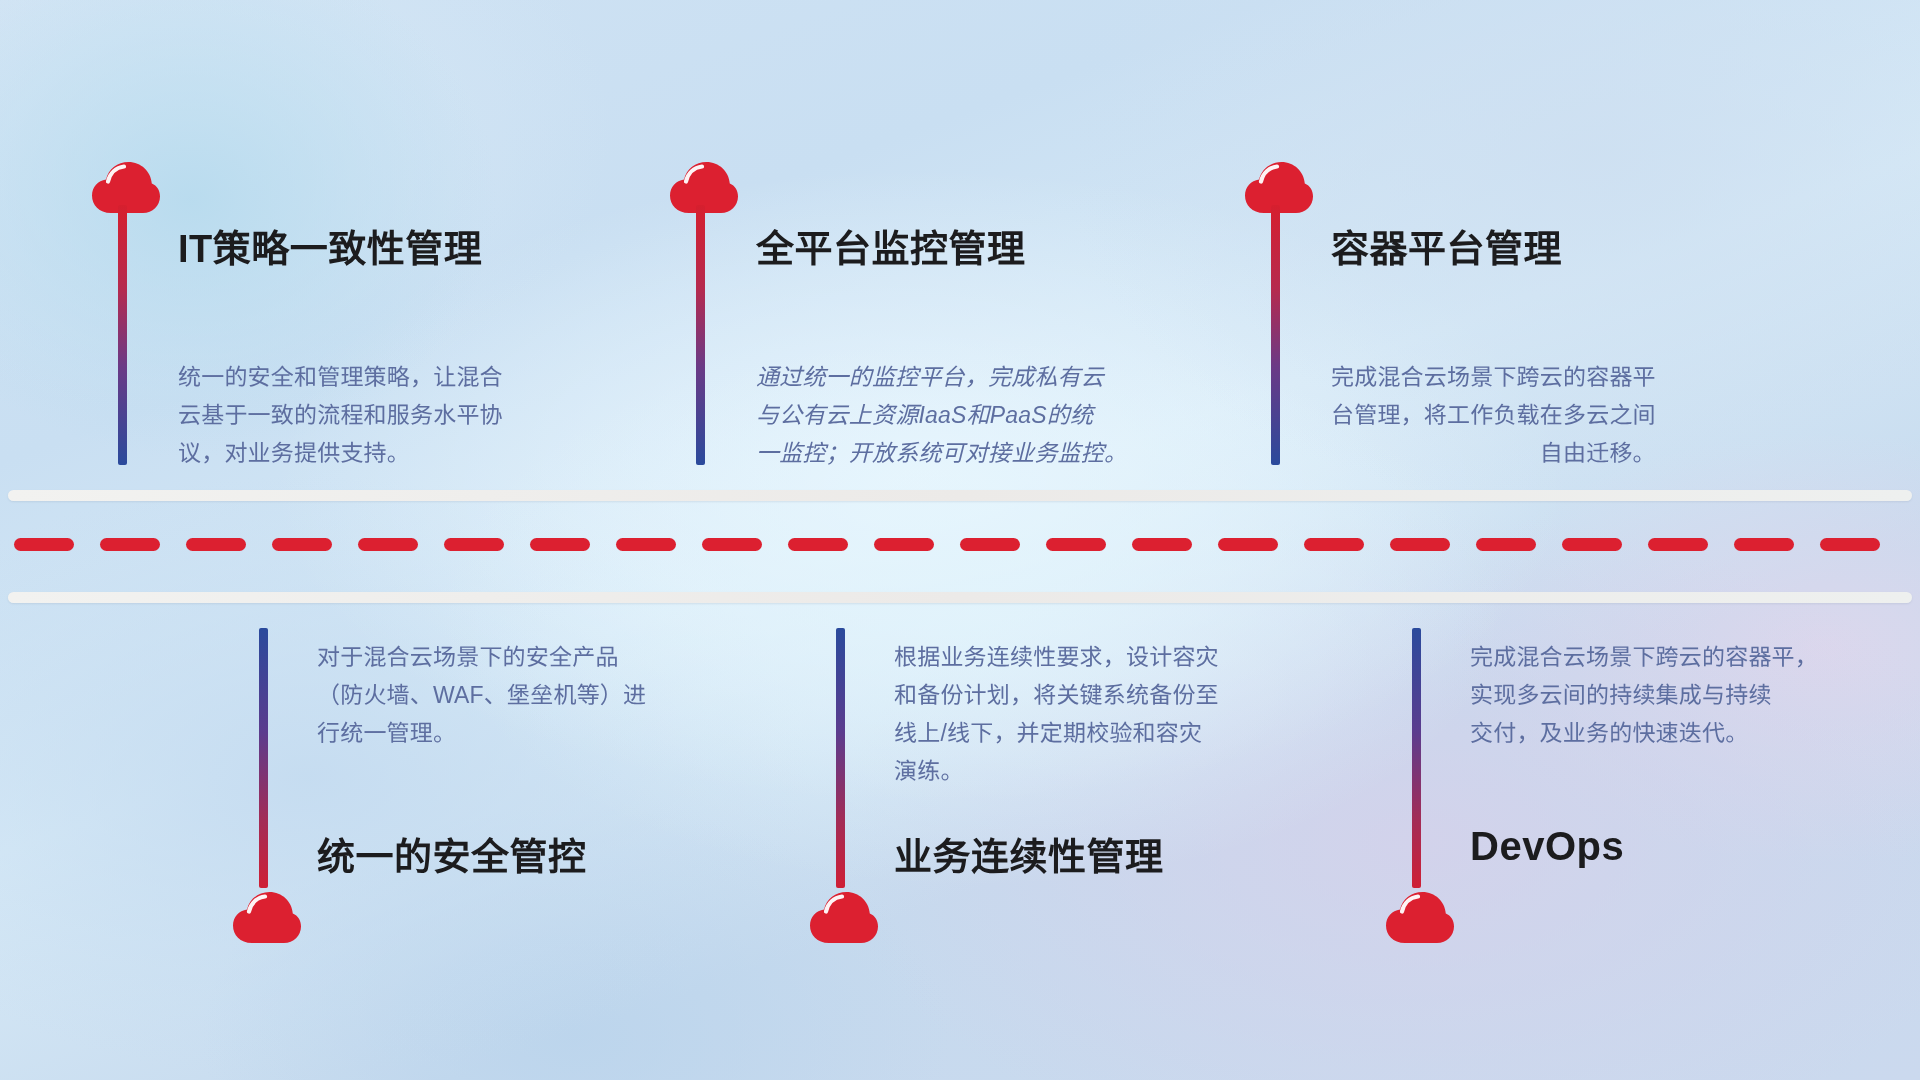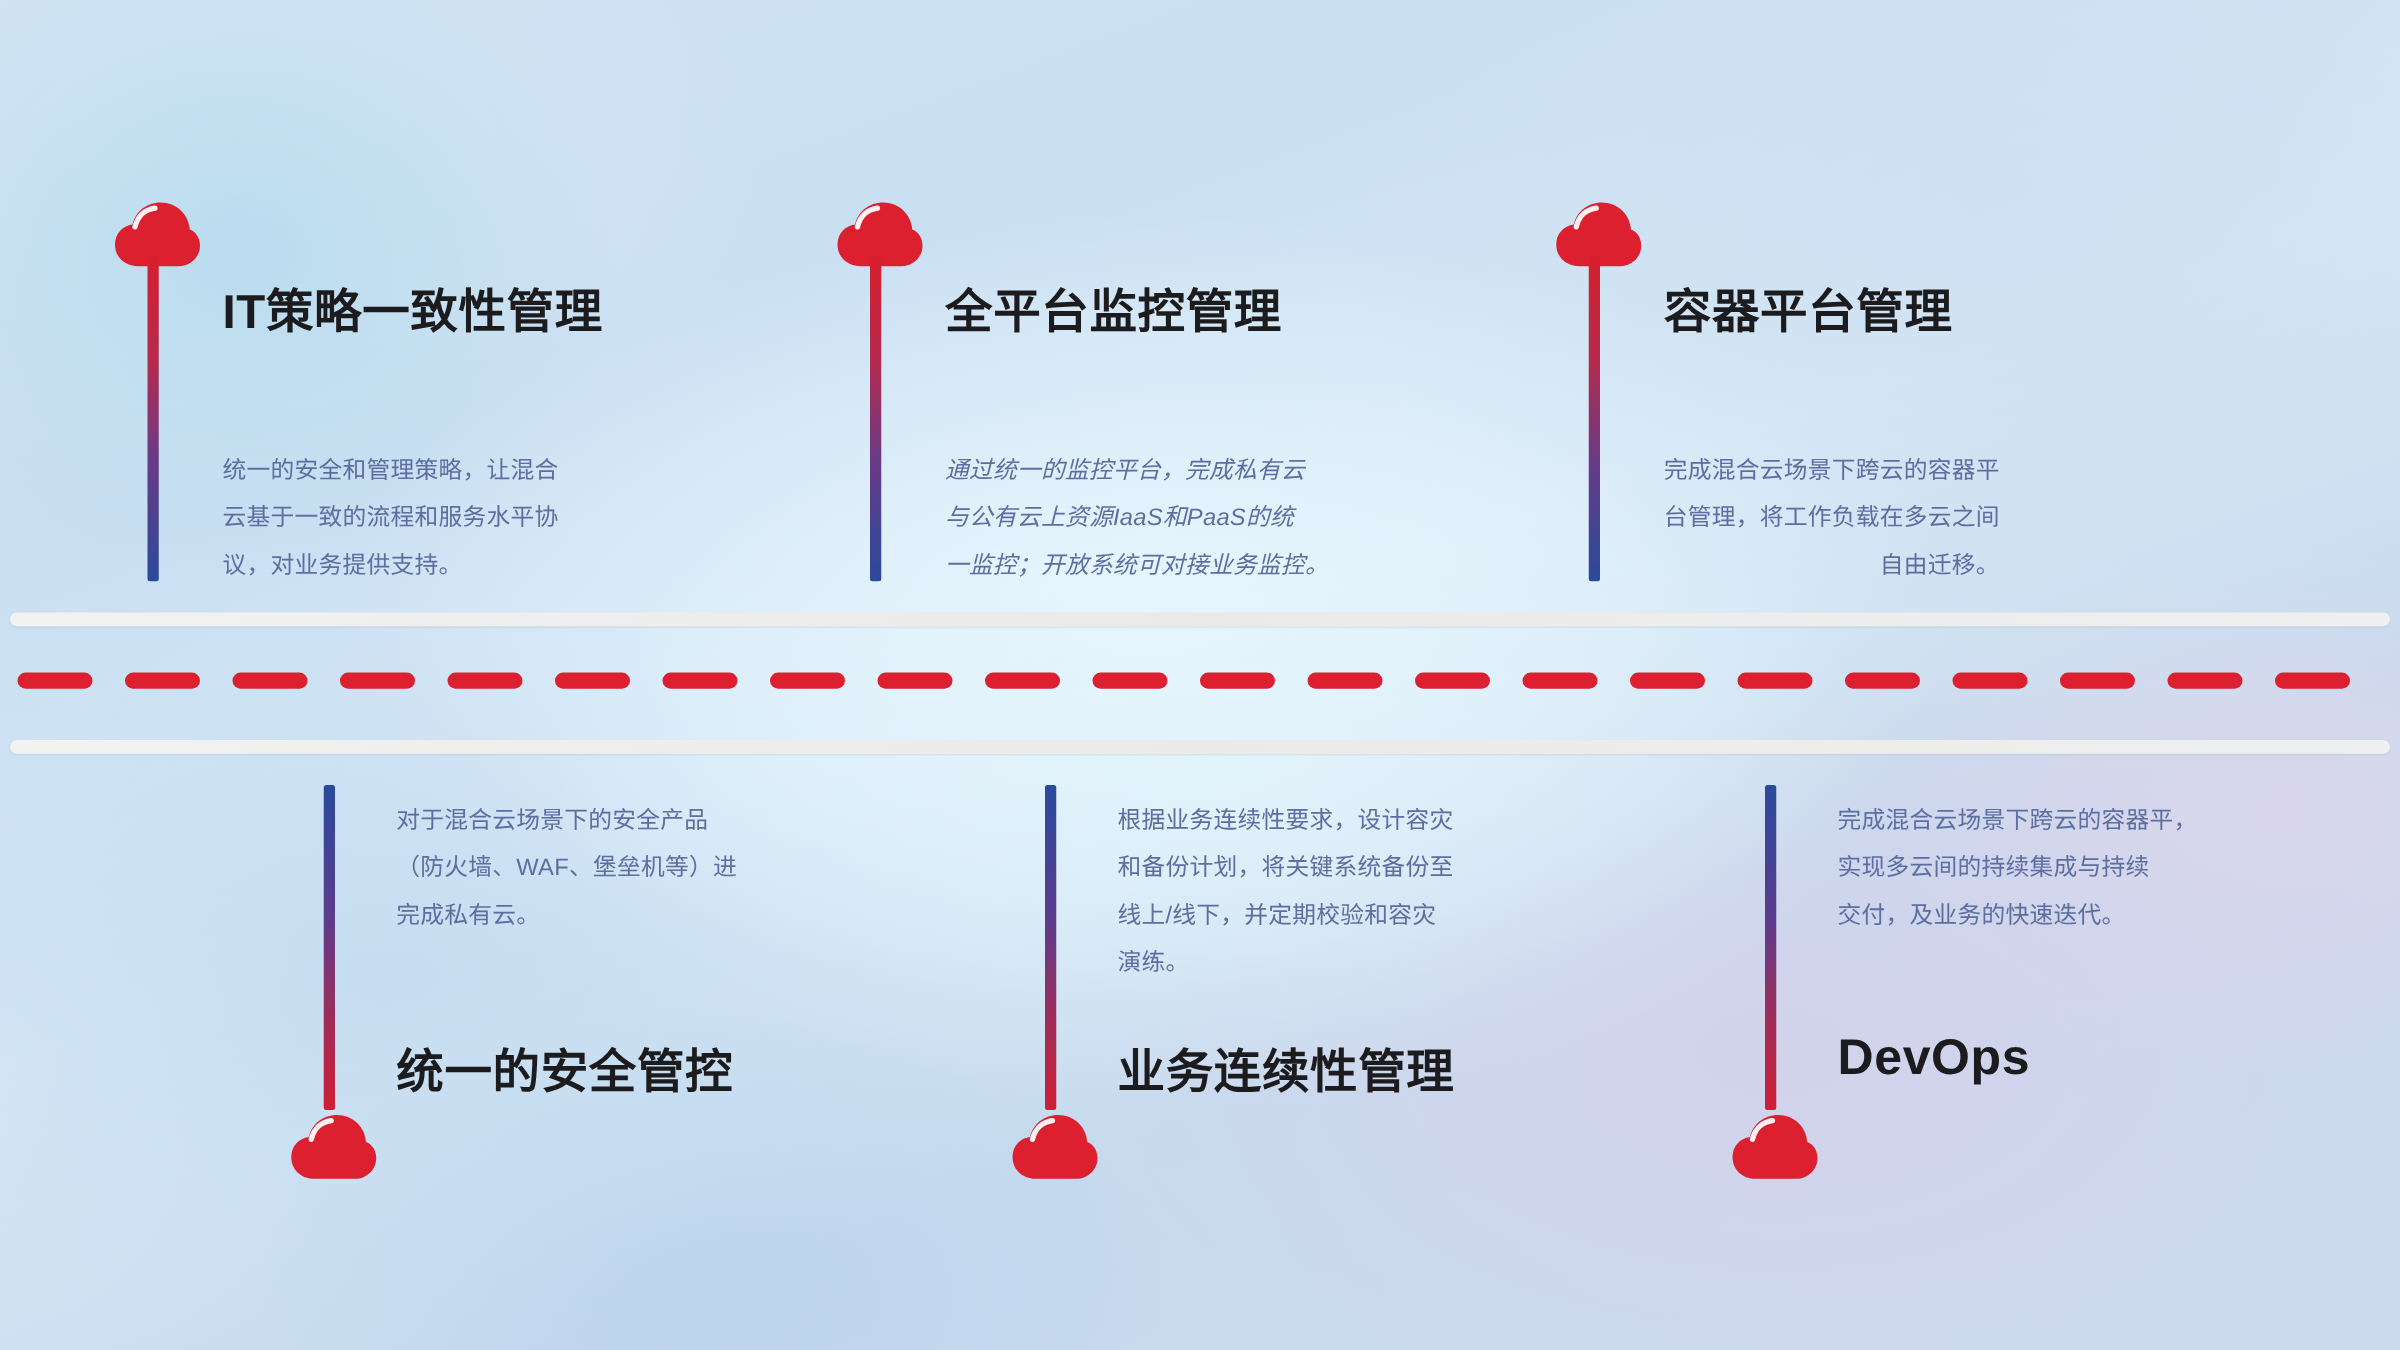--- a/index.html
+++ b/index.html
@@ -61,21 +61,21 @@
   .cloud{position:absolute;width:72px;height:54px;}
   .cloud svg{display:block;width:72px;height:54px;}
 
   .title{
     position:absolute;white-space:nowrap;
     font-size:38px;font-weight:700;color:#1c1c1e;letter-spacing:.5px;
   }
   .title.en{font-size:40px;}
   .desc{
     position:absolute;
-    font-size:19px;line-height:38px;color:#5d6ea0;
+    font-size:23px;line-height:38px;color:#5d6ea0;
     font-weight:400;letter-spacing:.2px;
   }
   .desc span{display:block;white-space:nowrap;}
 </style>
 </head>
 <body>
 
 <div class="stage">
   <div class="glow-l"></div>
   <div class="glow-c"></div>
@@ -161,21 +161,21 @@
     <div class="pole up" style="left:259px;top:628px;height:260px;"></div>
     <div class="cloud" style="left:231px;top:890px;">
       <svg viewBox="0 0 72 54" xmlns="http://www.w3.org/2000/svg">
         <path d="M21 53 C9 53 2 45 2 35.5 C2 27 8 20.5 16 19.5 C18.5 9 27.5 2 38.5 2 C51 2 61 11.5 61.8 23.5 C67 25.5 70 30.5 70 36.5 C70 45.5 62.5 53 53 53 Z" fill="#dc2030"></path>
         <path d="M18 21.5 C20 13 26 7.5 34 6.5" stroke="#ffffff" stroke-width="4.2" stroke-linecap="round" fill="none" opacity=".95"></path>
       </svg>
     </div>
     <div class="desc" style="left:317px;top:638px;">
       <span>对于混合云场景下的安全产品</span>
       <span>（防火墙、WAF、堡垒机等）进</span>
-      <span>完成私有云。</span>
+      <span>行统一管理。</span>
     </div>
     <div class="title" style="left:317px;top:826px;">统一的安全管控</div>
   </div>
 
   <div class="item">
     <div class="pole up" style="left:836px;top:628px;height:260px;"></div>
     <div class="cloud" style="left:808px;top:890px;">
       <svg viewBox="0 0 72 54" xmlns="http://www.w3.org/2000/svg">
         <path d="M21 53 C9 53 2 45 2 35.5 C2 27 8 20.5 16 19.5 C18.5 9 27.5 2 38.5 2 C51 2 61 11.5 61.8 23.5 C67 25.5 70 30.5 70 36.5 C70 45.5 62.5 53 53 53 Z" fill="#dc2030"></path>
         <path d="M18 21.5 C20 13 26 7.5 34 6.5" stroke="#ffffff" stroke-width="4.2" stroke-linecap="round" fill="none" opacity=".95"></path>

